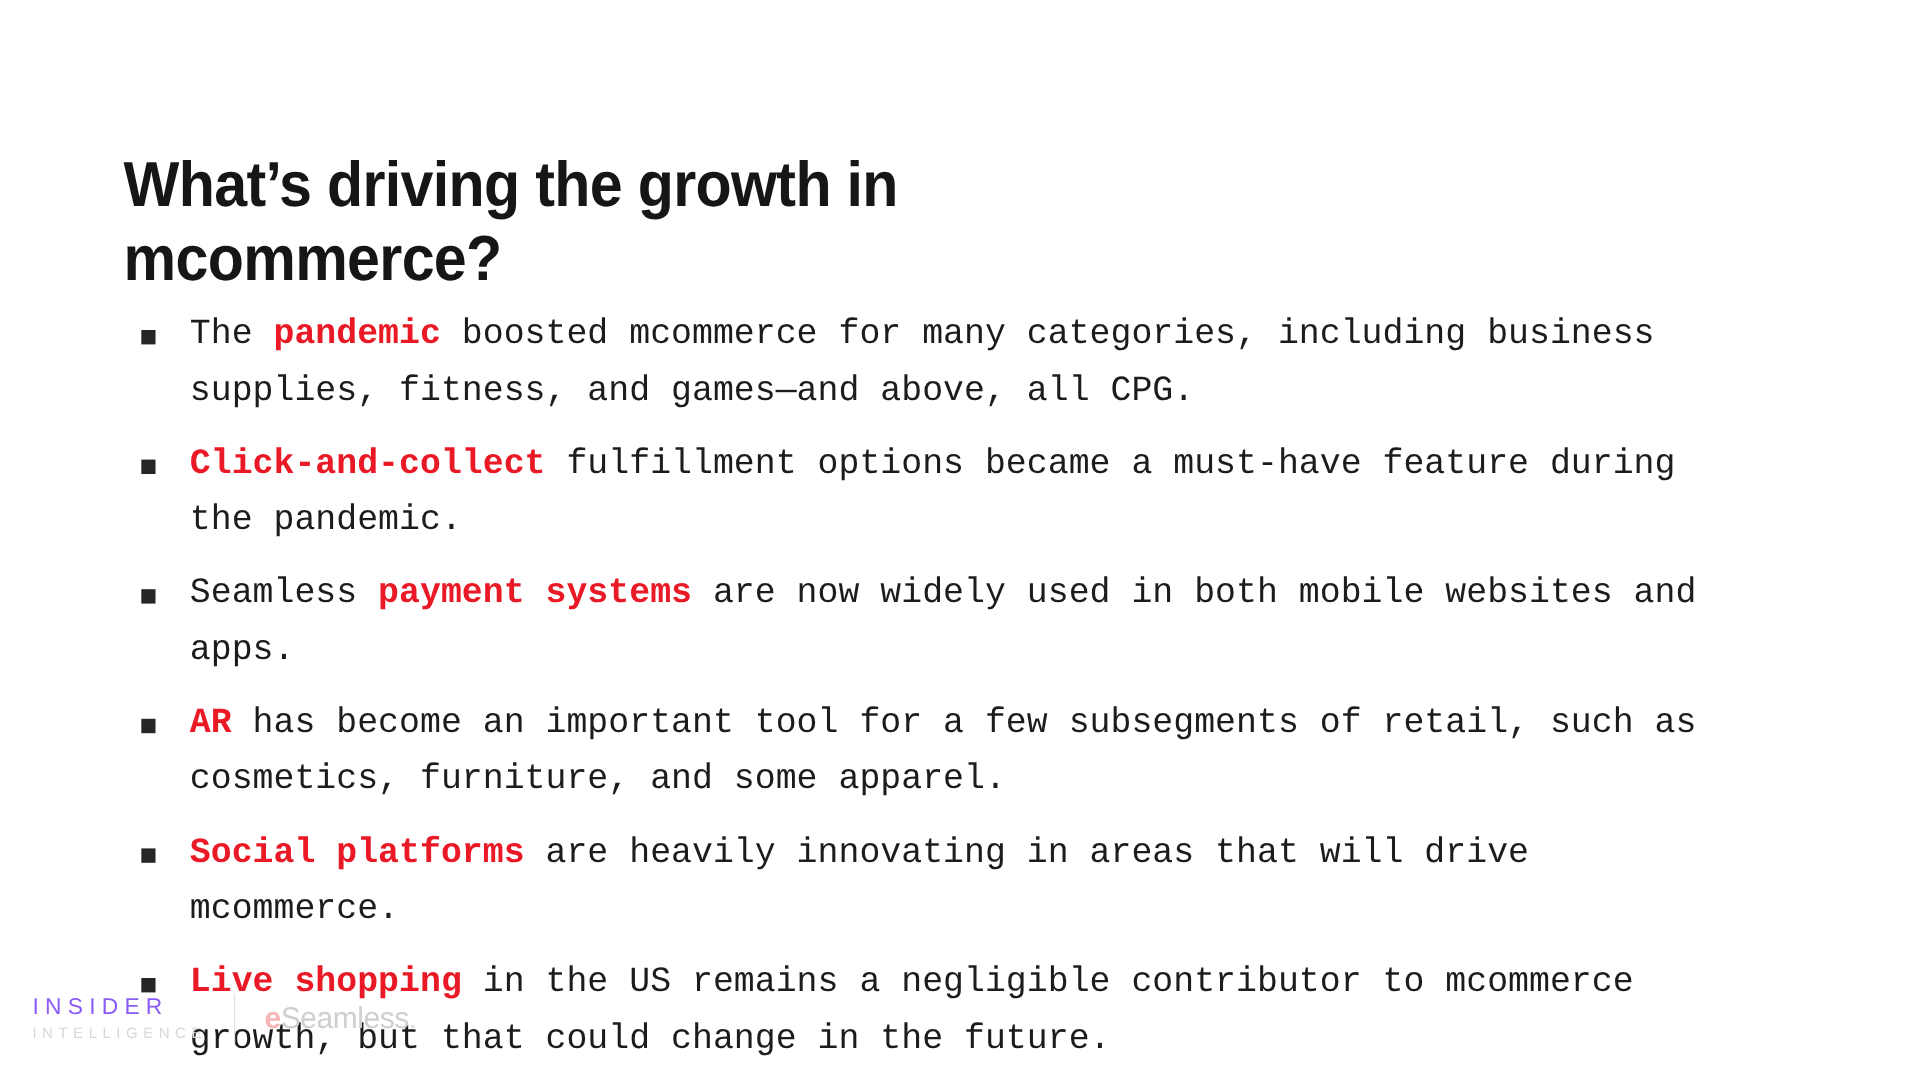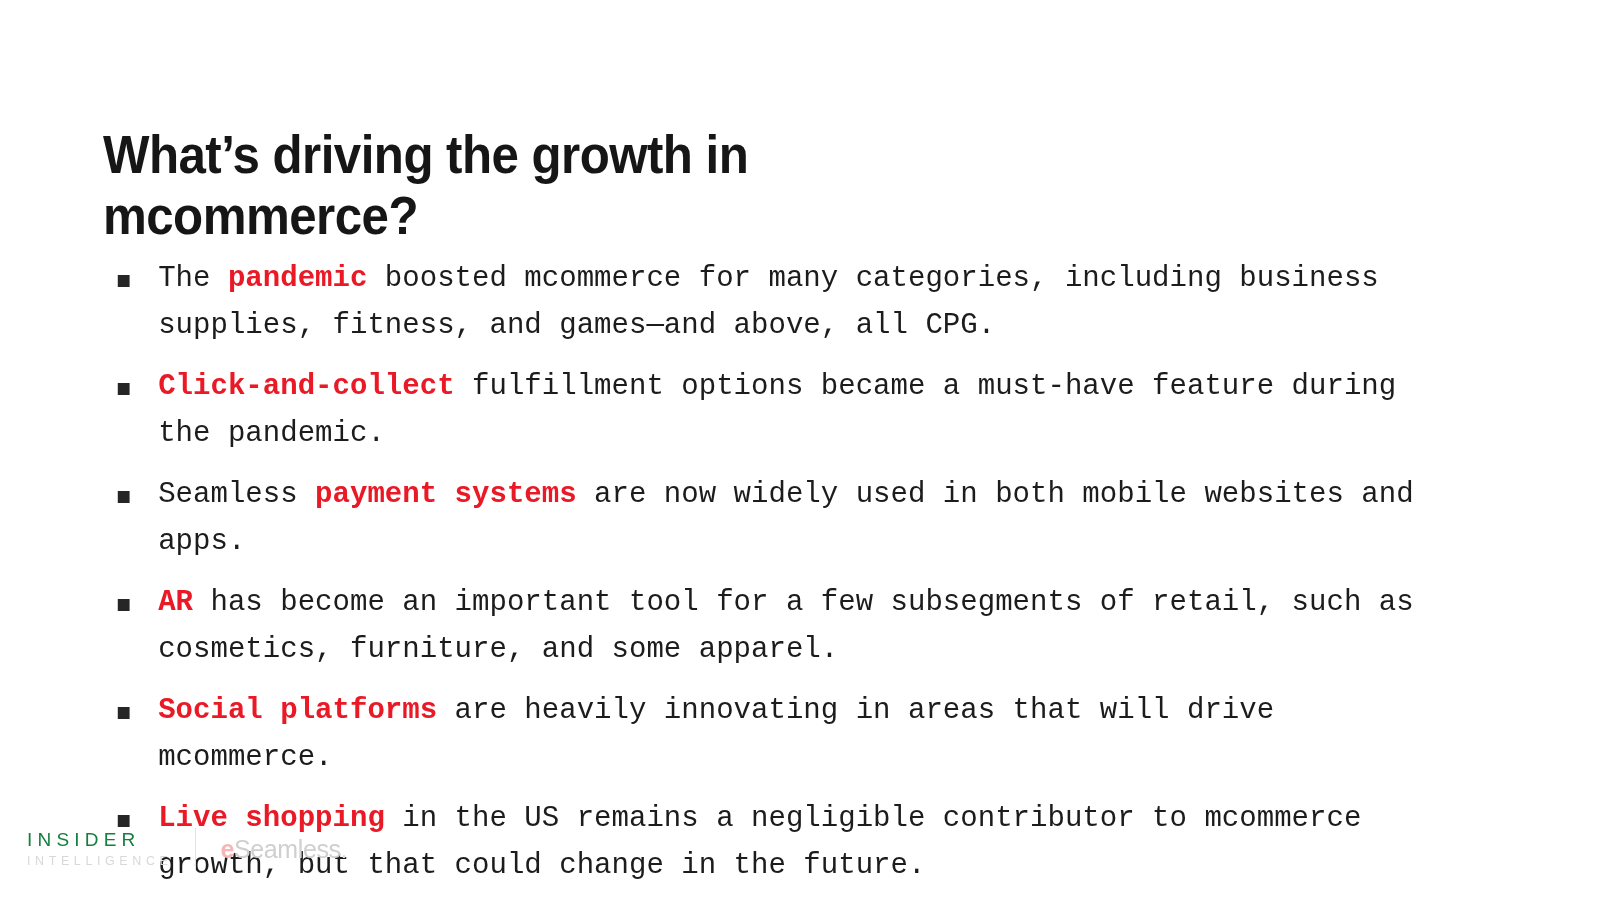--- a/index.html
+++ b/index.html
@@ -86,21 +86,21 @@
   .logo-insider {
     display: flex;
     flex-direction: column;
     align-items: flex-start;
     line-height: 1;
     padding-right: 22px;
   }
   .logo-insider .l1 {
     font-size: 19px;
     letter-spacing: 5.2px;
-    color: #15803d;
+    color: #8b5cf6;
     font-weight: normal;
   }
   .logo-insider .l2 {
     font-size: 12.5px;
     letter-spacing: 4.6px;
     color: #d8d8d8;
     margin-top: 6px;
     font-weight: normal;
   }
   .logo-divider {

